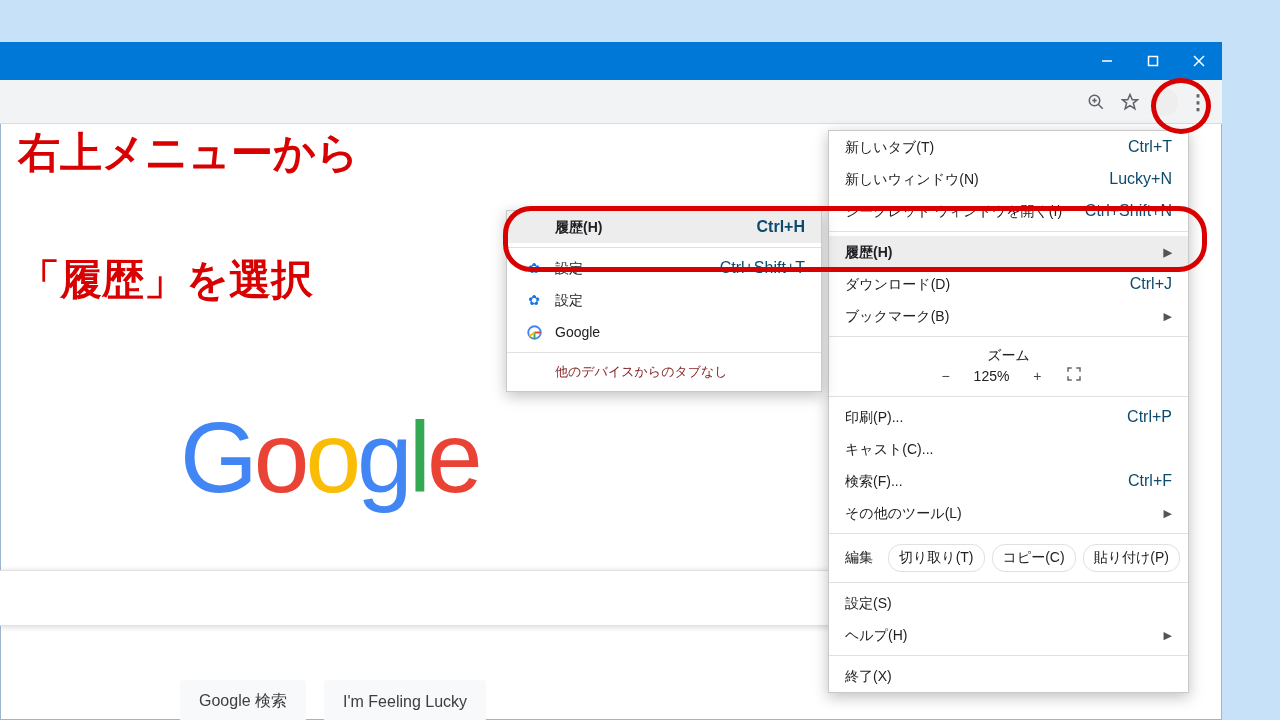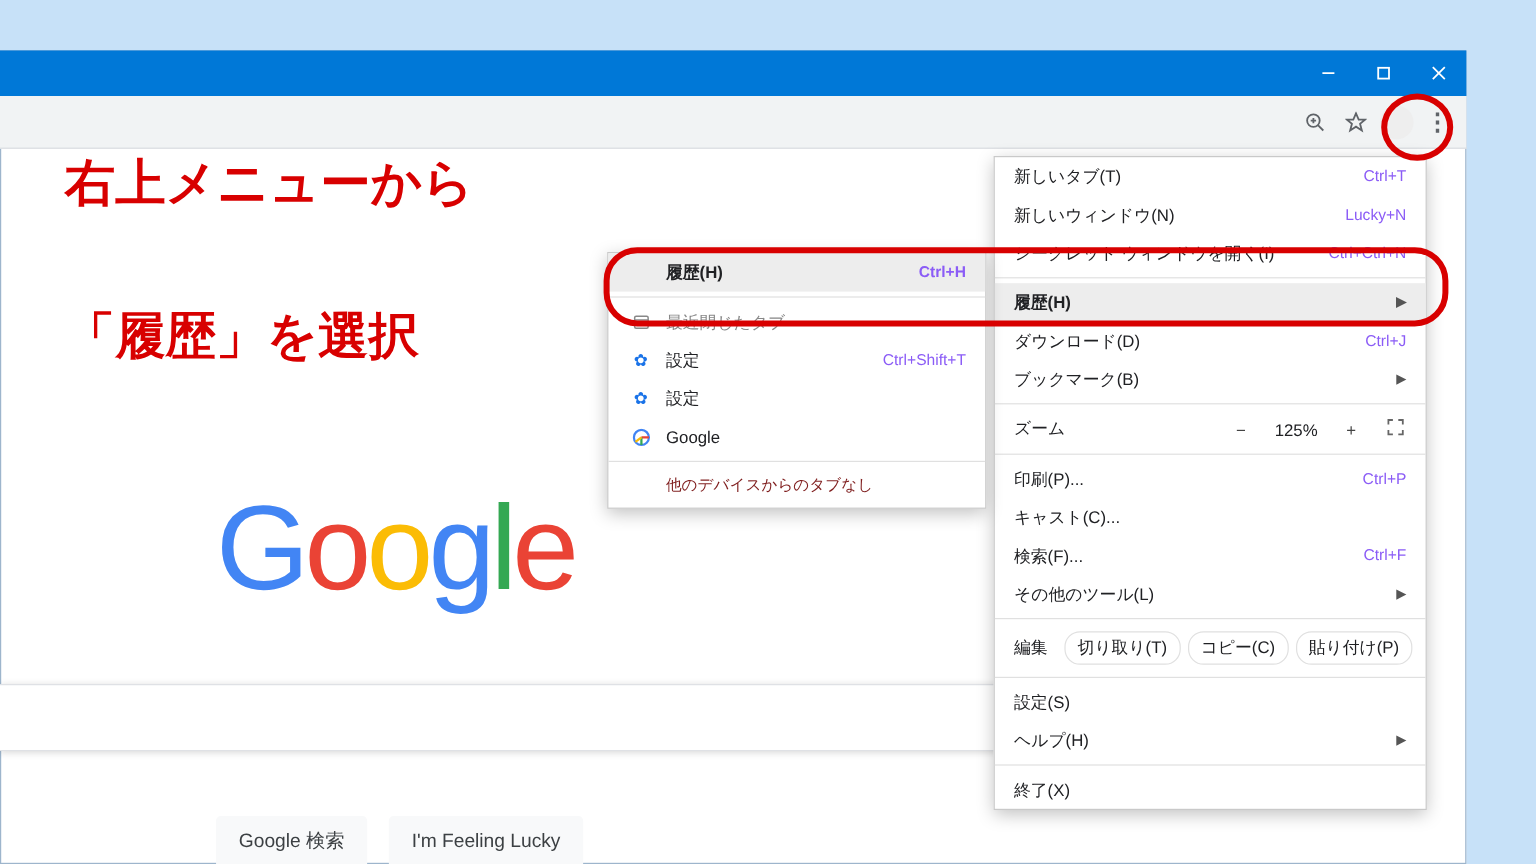--- a/index.html
+++ b/index.html
@@ -19,34 +19,34 @@
   .search-bar { position: absolute; left: 0; top: 570px; width: 1040px; height: 56px; background: #fff; border: 1px solid #dfe1e5; border-left: none; border-radius: 0 28px 28px 0; box-shadow: 0 1px 6px rgba(32,33,36,.18); display: flex; align-items: center; justify-content: flex-end; padding-right: 24px; }
   .mic-icon svg { width: 22px; height: 22px; }
   .search-btns { position: absolute; left: 180px; top: 680px; display: flex; gap: 18px; }
   .search-btns button { background: #f8f9fa; border: 1px solid #f8f9fa; color: #3c4043; font-size: 16px; padding: 10px 18px; border-radius: 4px; }
 
   .menu { position: absolute; background: #fff; border: 1px solid #c9c9c9; box-shadow: 0 4px 14px rgba(0,0,0,.25); font-size: 14px; color: #202124; z-index: 30; }
   .menu .item { display: flex; align-items: center; justify-content: space-between; padding: 6px 16px; line-height: 20px; }
   .menu .item.hover { background: #ededed; font-weight: bold; }
   .menu .sep { height: 1px; background: #e0e0e0; margin: 4px 0; }
   .menu .arrow { color: #555; font-size: 11px; }
-  .menu .shortcut { color: #8b5cf6; font-size: 13px; }
+  .menu .shortcut { color: #0c4a6e; font-size: 16px; }
   .menu .icon-slot { width: 22px; display: inline-flex; align-items: center; justify-content: center; margin-right: 10px; color: #666; }
   .menu .label-row { display: flex; align-items: center; }
-  .zoom-row { display: flex; align-items: center; justify-content: space-between; padding: 6px 16px; }
+  .zoom-row { display: flex; align-items: center; justify-content: space-between; padding: 6px 16px; flex-direction: column; }
   .zoom-ctrls { display: flex; align-items: center; gap: 16px; }
   .zoom-btn { width: 24px; text-align: center; color: #444; }
-  .edit-row { display: flex; align-items: center; padding: 6px 8px; gap: 6px; }
+  .edit-row { display: flex; align-items: center; padding: 6px 8px; gap: 6px; justify-content: space-between; }
   .edit-row .lbl { padding: 0 8px; }
   .edit-row .cell { border: 1px solid #e0e0e0; padding: 4px 10px; border-radius: 13px; }
 
   .main-menu { left: 828px; top: 130px; width: 361px; }
   .sub-menu  { left: 506px; top: 210px; width: 316px; }
 
-  .annotation { position: absolute; color: #d80000; font-weight: 700; font-size: 42px; z-index: 60; line-height: 1.2; pointer-events: none; margin-left: 36px; }
+  .annotation { position: absolute; color: #d80000; font-weight: 700; font-size: 42px; z-index: 60; line-height: 1.2; pointer-events: none; }
   .ann1 { left: 18px;  top: 128px; }
   .ann2 { left: 18px;  top: 255px; }
   .circle { position: absolute; border: 5px solid #d80000; border-radius: 28px; z-index: 55; pointer-events: none; }
   .circle-menu { left: 1151px; top: 78px; width: 60px; height: 56px; border-radius: 50%; }
   .circle-history { left: 503px; top: 206px; width: 704px; height: 66px; }
   .notabs { color: #7f1d1d; padding: 6px 16px 10px 48px; font-size: 13px; }
 </style>
 </head>
 <body>
 
@@ -111,21 +111,21 @@
   <div class="item">
       <span>新しいタブ(T)</span>
       <span class="shortcut">Ctrl+T</span>
     </div>
   <div class="item">
       <span>新しいウィンドウ(N)</span>
       <span class="shortcut">Lucky+N</span>
     </div>
   <div class="item">
       <span>シークレット ウィンドウを開く(I)</span>
-      <span class="shortcut">Ctrl+Ctrl+N</span>
+      <span class="shortcut">Ctrl+Shift+N</span>
     </div>
   <div class="sep"></div>
   <div class="item hover">
       <span>履歴(H)</span>
       <span class="arrow">▶</span>
     </div>
   <div class="item">
       <span>ダウンロード(D)</span>
       <span class="shortcut">Ctrl+J</span>
     </div>
@@ -184,31 +184,20 @@
 
 <div class="menu sub-menu">
   <div class="item hover">
     <span class="label-row">
         <span class="icon-slot"></span>
         <span>履歴(H)</span>
       </span>
     <span class="shortcut">Ctrl+H</span>
   </div>
   <div class="sep"></div>
-  <div class="item" style="color:#888">
-    <span class="label-row">
-        <span class="icon-slot">
-          <svg width="15" height="15" viewBox="0 0 24 24" fill="none" stroke="#888" stroke-width="2">
-            <rect x="3" y="4" width="18" height="16" rx="2"></rect>
-            <line x1="3" y1="9" x2="21" y2="9"></line>
-          </svg>
-        </span>
-        <span>最近閉じたタブ</span>
-      </span>
-  </div>
   <div class="item">
     <span class="label-row">
         <span class="icon-slot" style="color:#1a73e8">✿</span>
         <span>設定</span>
       </span>
     <span class="shortcut">Ctrl+Shift+T</span>
   </div>
   <div class="item">
     <span class="label-row">
         <span class="icon-slot" style="color:#1a73e8">✿</span>

